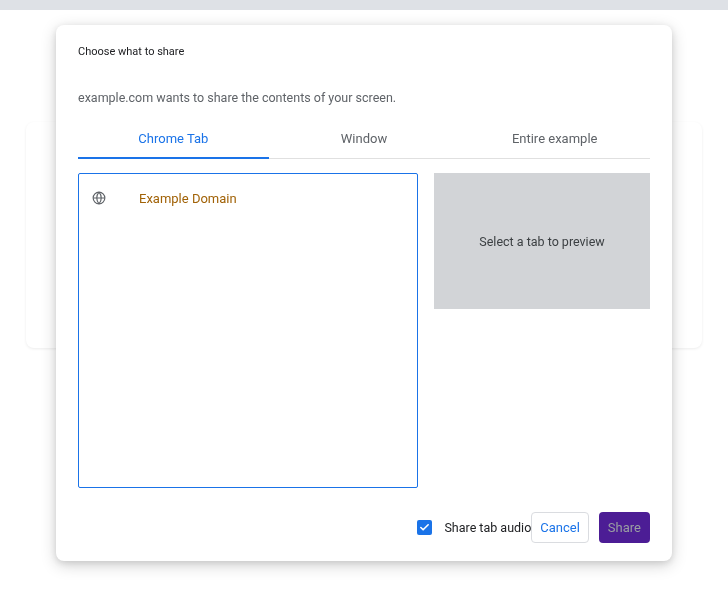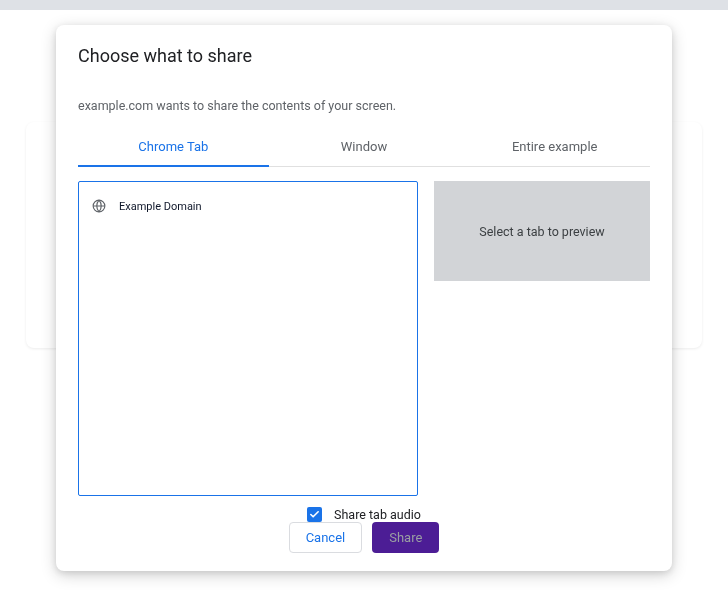--- a/index.html
+++ b/index.html
@@ -34,21 +34,21 @@
       position: absolute;
       top: 15px;
       left: 56px;
       width: 616px;
       background: #fff;
       border-radius: 8px;
       box-shadow: 0 4px 16px rgba(0,0,0,0.18), 0 2px 6px rgba(0,0,0,0.1);
       padding: 20px 22px 18px 22px;
     }
     .dialog-title {
-      font-size: 18px;
+      font-size: 11px;
       font-weight: 400;
       color: #202124;
       margin-bottom: 10px;
     }
     .dialog-subtitle {
       font-size: 12.5px;
       color: #5f6368;
       margin-bottom: 16px;
       margin-top: 32px;
     }
@@ -86,48 +86,48 @@
       width: 340px;
       height: 315px;
       border: 1px solid #1a73e8;
       border-radius: 2px;
       padding: 8px 0;
     }
     .tab-list-item {
       display: flex;
       align-items: center;
       padding: 8px 12px;
-      font-size: 11px;
-      color: #0f172a;
-      cursor: pointer;
+      font-size: 13px;
+      color: #a16207;
+      cursor: pointer;
+      gap: 20px;
     }
     .tab-list-item .favicon {
       width: 16px;
       height: 16px;
       margin-right: 12px;
       display: flex;
       align-items: center;
       justify-content: center;
     }
     .preview {
       flex: 1;
-      height: 100px;
+      height: 136px;
       background: #d2d4d7;
       display: flex;
       align-items: center;
       justify-content: center;
       font-size: 12.5px;
       color: #3c4043;
     }
     .footer {
       display: flex;
       align-items: center;
       justify-content: flex-end;
-      margin-top: 11px;
-      flex-direction: column;
+      margin-top: 24px;
     }
     .audio-row {
       display: flex;
       align-items: center;
       gap: 12px;
       font-size: 12.5px;
       color: #202124;
     }
     .checkbox {
       width: 15px;
@@ -137,21 +137,21 @@
       display: flex;
       align-items: center;
       justify-content: center;
       cursor: pointer;
     }
     .buttons {
       display: flex;
       gap: 10px;
     }
     .btn {
-      padding: 7px 16px;
+      padding: 7px 8px;
       font-size: 13px;
       border-radius: 4px;
       cursor: pointer;
       border: 1px solid transparent;
     }
     .btn-cancel {
       background: #fff;
       border: 1px solid #dadce0;
       color: #1a73e8;
     }

